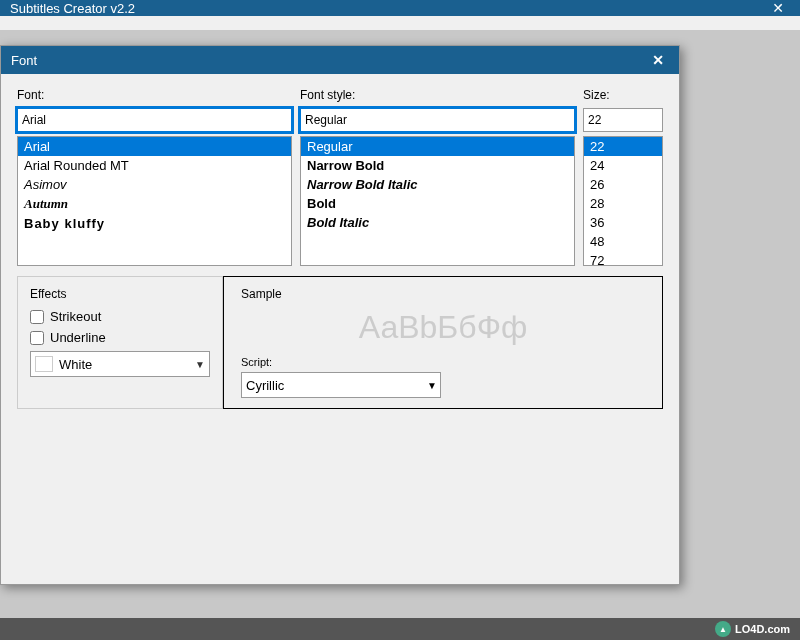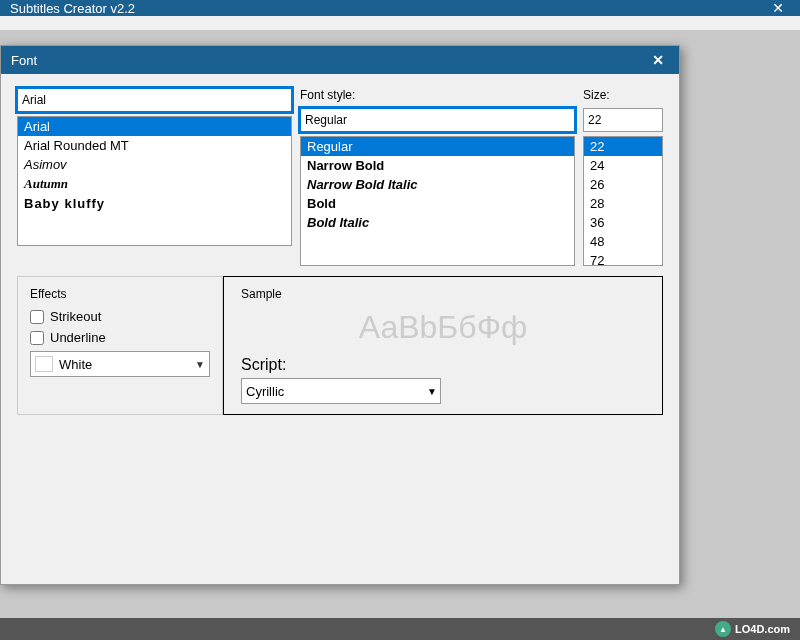--- a/index.html
+++ b/index.html
@@ -282,21 +282,21 @@
     }
 
     .script-row {
       display: flex;
       flex-direction: column;
       gap: 4px;
       margin-top: 10px;
     }
 
     .script-label {
-      font-size: 16px;
+      font-size: 11px;
     }
 
     .script-select-wrapper {
       position: relative;
       width: 200px;
     }
 
     .script-select-wrapper select {
       width: 100%;
       height: 26px;
@@ -398,20 +398,21 @@
       <div class="dialog-titlebar">
         <span class="dialog-title">Font</span>
         <button class="dialog-close">✕</button>
       </div>
 
       <div class="dialog-body">
 
         <div class="font-selectors">
 
           <div class="font-col font-col-font">
+            <label class="col-label">Font:</label>
             <input class="text-input" type="text" value="Arial" style="">
             <div class="list-box">
               <div class="list-item selected font-arial">Arial</div>
               <div class="list-item font-arial-rounded">Arial Rounded MT</div>
               <div class="list-item font-asimov">Asimov</div>
               <div class="list-item font-autumn"><b>Autumn</b></div>
               <div class="list-item font-baby"><b>Baby kluffy</b></div>
             </div>
           </div>
 

